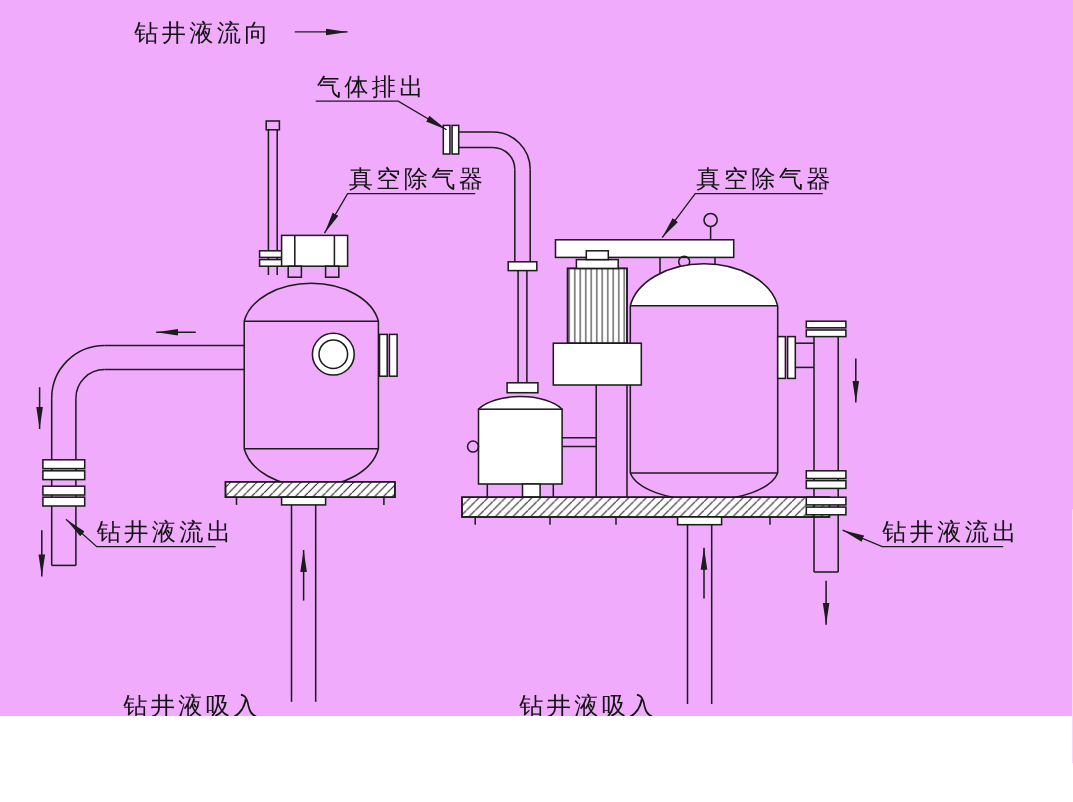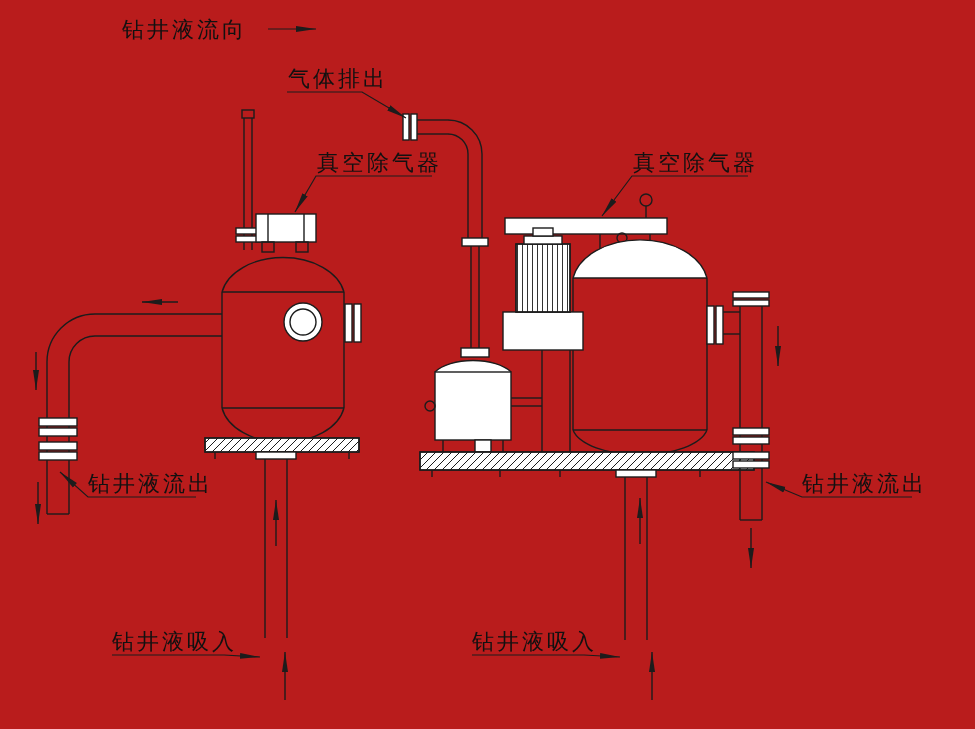--- a/index.html
+++ b/index.html
@@ -1,16 +1,16 @@
 <!DOCTYPE html>
 <html><head>
 <meta charset="utf-8">
 <style>
   html,body{margin:0;padding:0;background:#ffffff;}
-  .canvas{position:relative;width:975px;height:729px;background:#b91c1c;overflow:hidden;}
+  .canvas{position:relative;width:975px;height:651px;background:#f0abfc;overflow:hidden;}
   svg{display:block;}
   text{font-family:"Liberation Serif","DejaVu Serif",serif;font-size:22px;fill:#111;letter-spacing:3px;}
 </style>
 </head>
 <body>
 
 <div class="canvas">
 <svg width="975" height="729" viewBox="0 0 975 729" xmlns="http://www.w3.org/2000/svg">
   <defs>
     <marker id="arr" viewBox="0 0 20 8" refX="20" refY="4" markerWidth="20" markerHeight="8" orient="auto" markerUnits="userSpaceOnUse">

